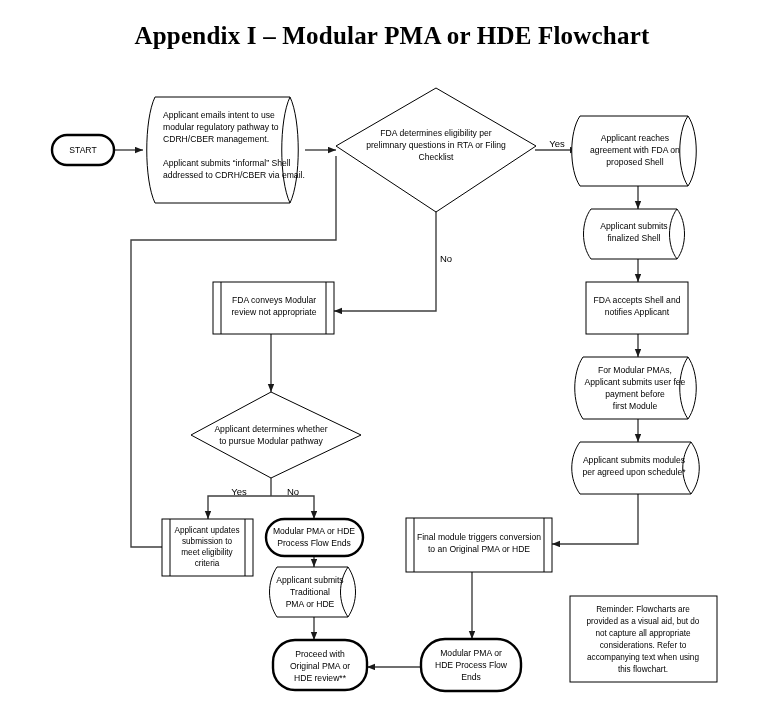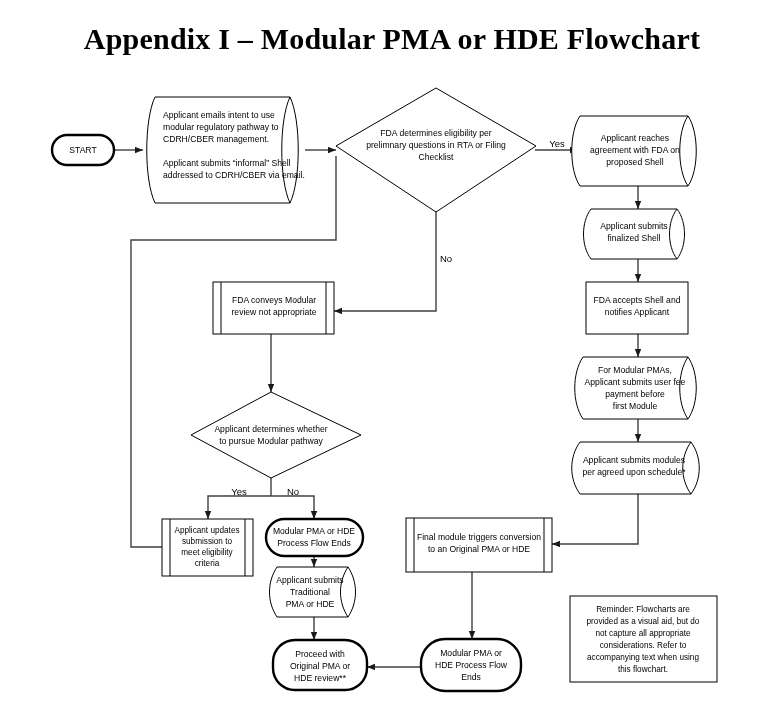--- a/index.html
+++ b/index.html
@@ -8,21 +8,21 @@
     background:#ffffff;
     font-family:"Liberation Sans", sans-serif;
     overflow:hidden;
   }
   #page{position:relative;width:784px;height:721px;}
   #title{
     position:absolute;left:0;top:22px;width:784px;
     text-align:center;
     font-family:"Liberation Serif", serif;
     font-weight:bold;
-    font-size:30px;
+    font-size:25px;
     color:#000;
     letter-spacing:0.2px;
   }
   svg{position:absolute;left:0;top:0;}
   .shape{fill:#ffffff;stroke:#000000;stroke-width:1;}
   .shape-bold{fill:#ffffff;stroke:#000000;stroke-width:2.4;}
   .inner-line{fill:none;stroke:#000000;stroke-width:1;}
   .conn{fill:none;stroke:#3f3f3f;stroke-width:1.4;}
   .lbl{font-family:"Liberation Sans",sans-serif;font-size:9.5px;fill:#000;text-anchor:middle;}
   .txt{font-family:"Liberation Sans",sans-serif;font-size:8.6px;fill:#000;text-anchor:middle;}

